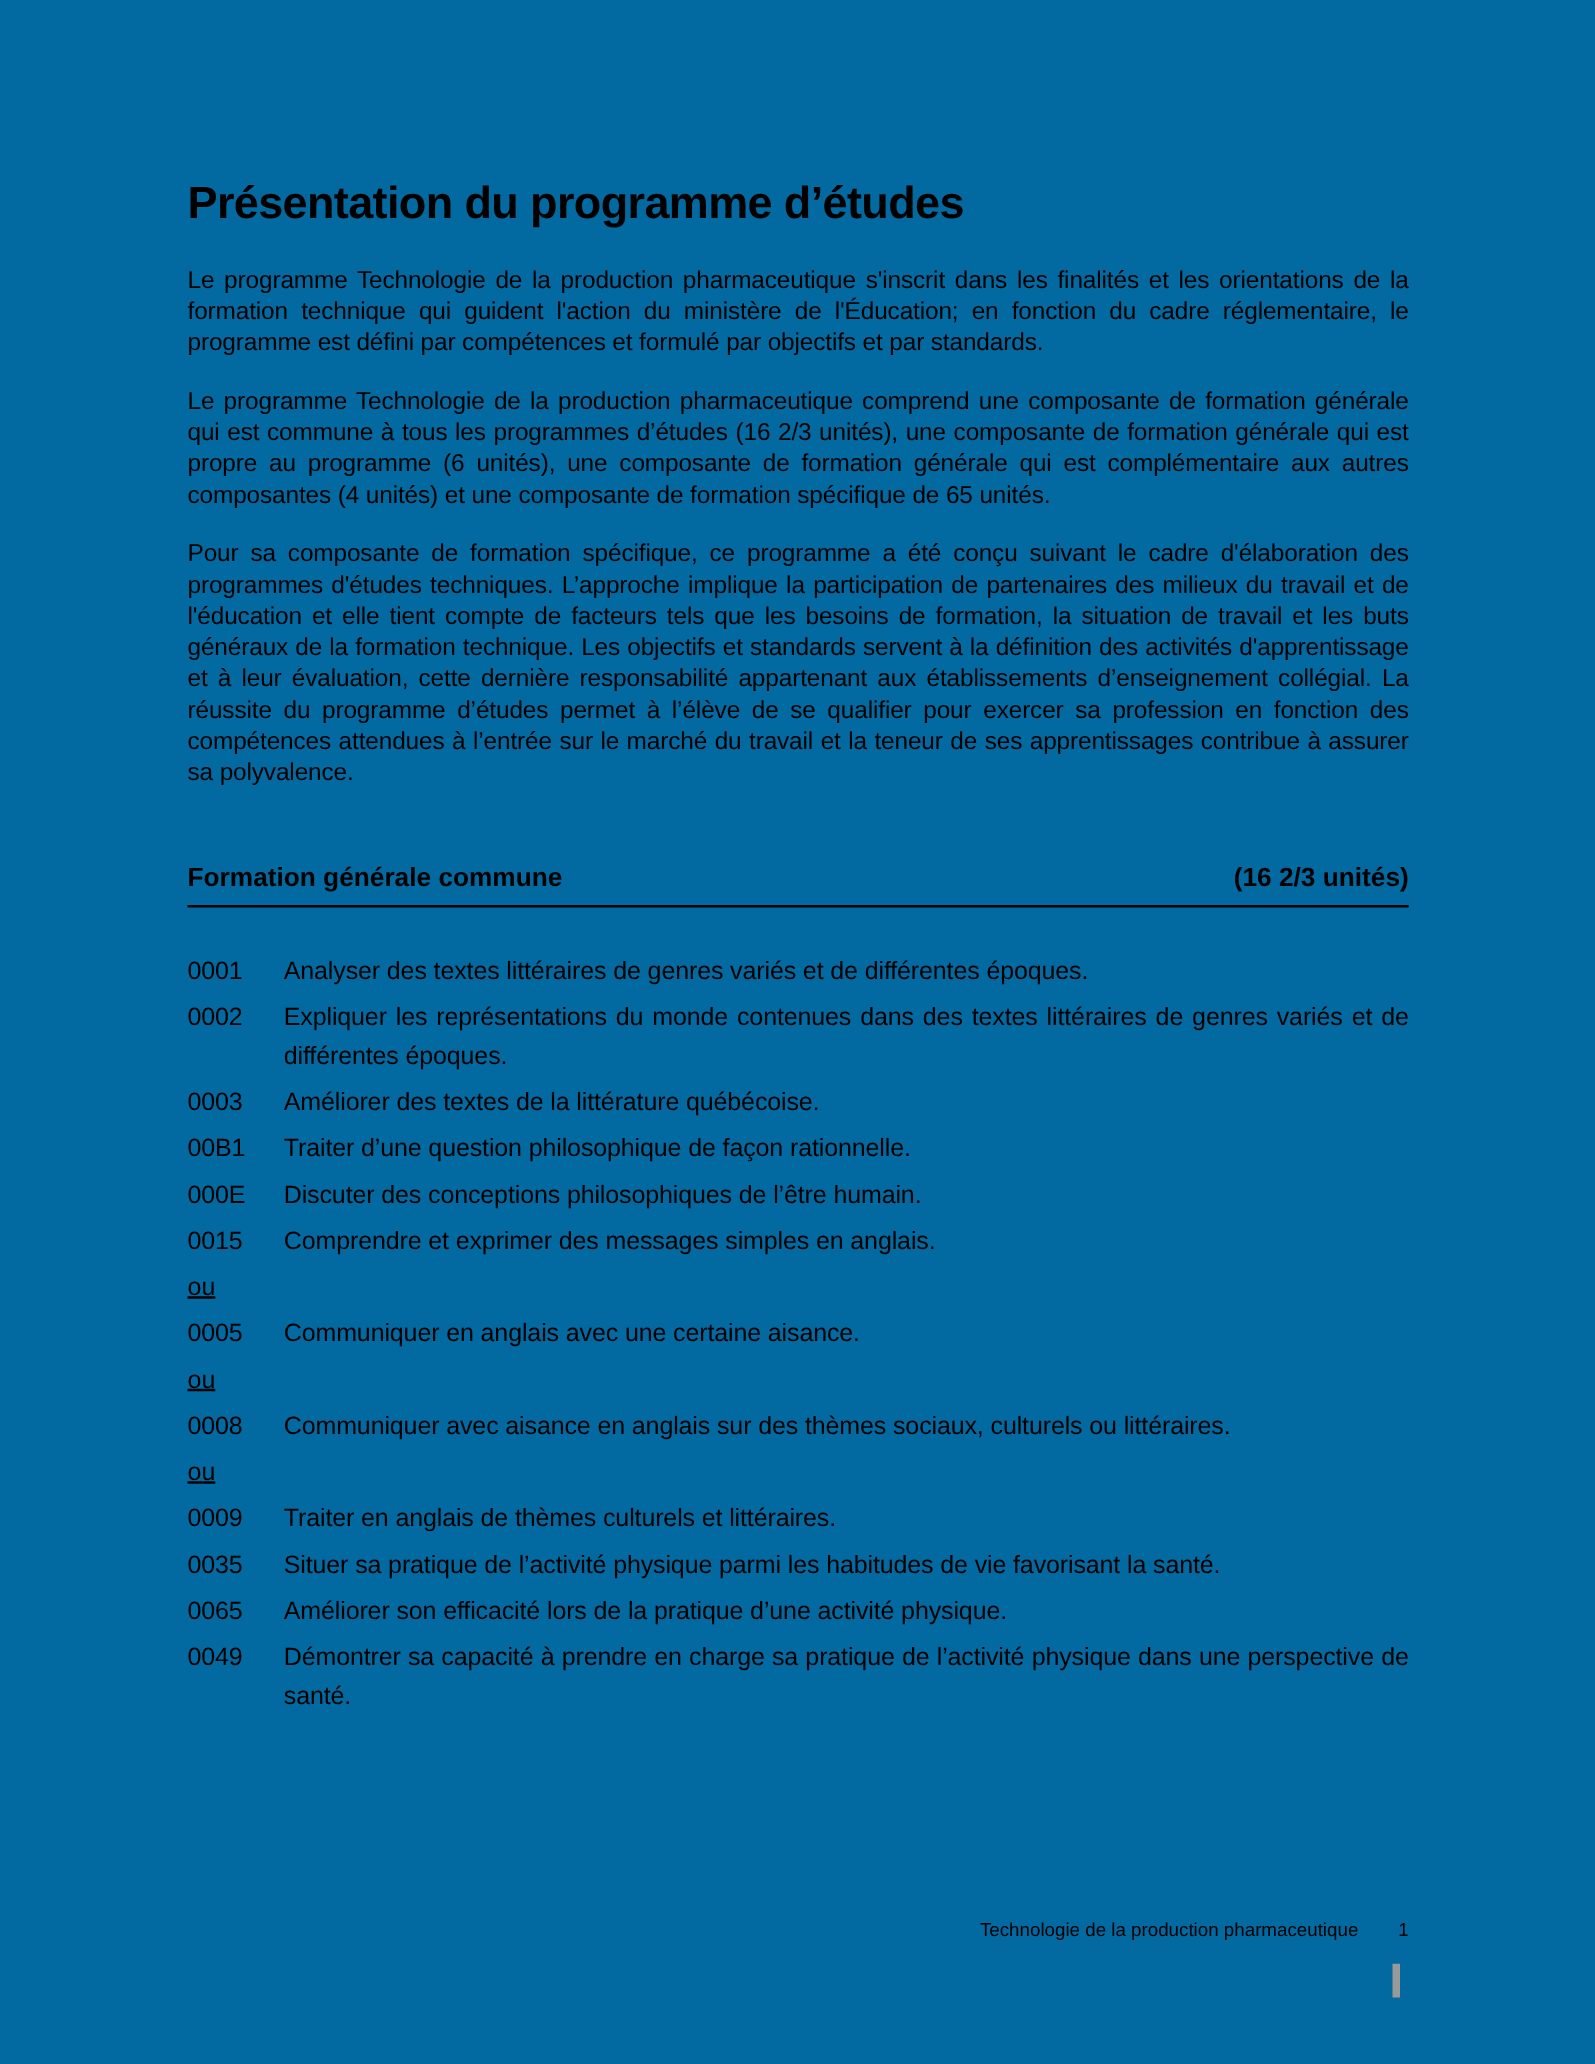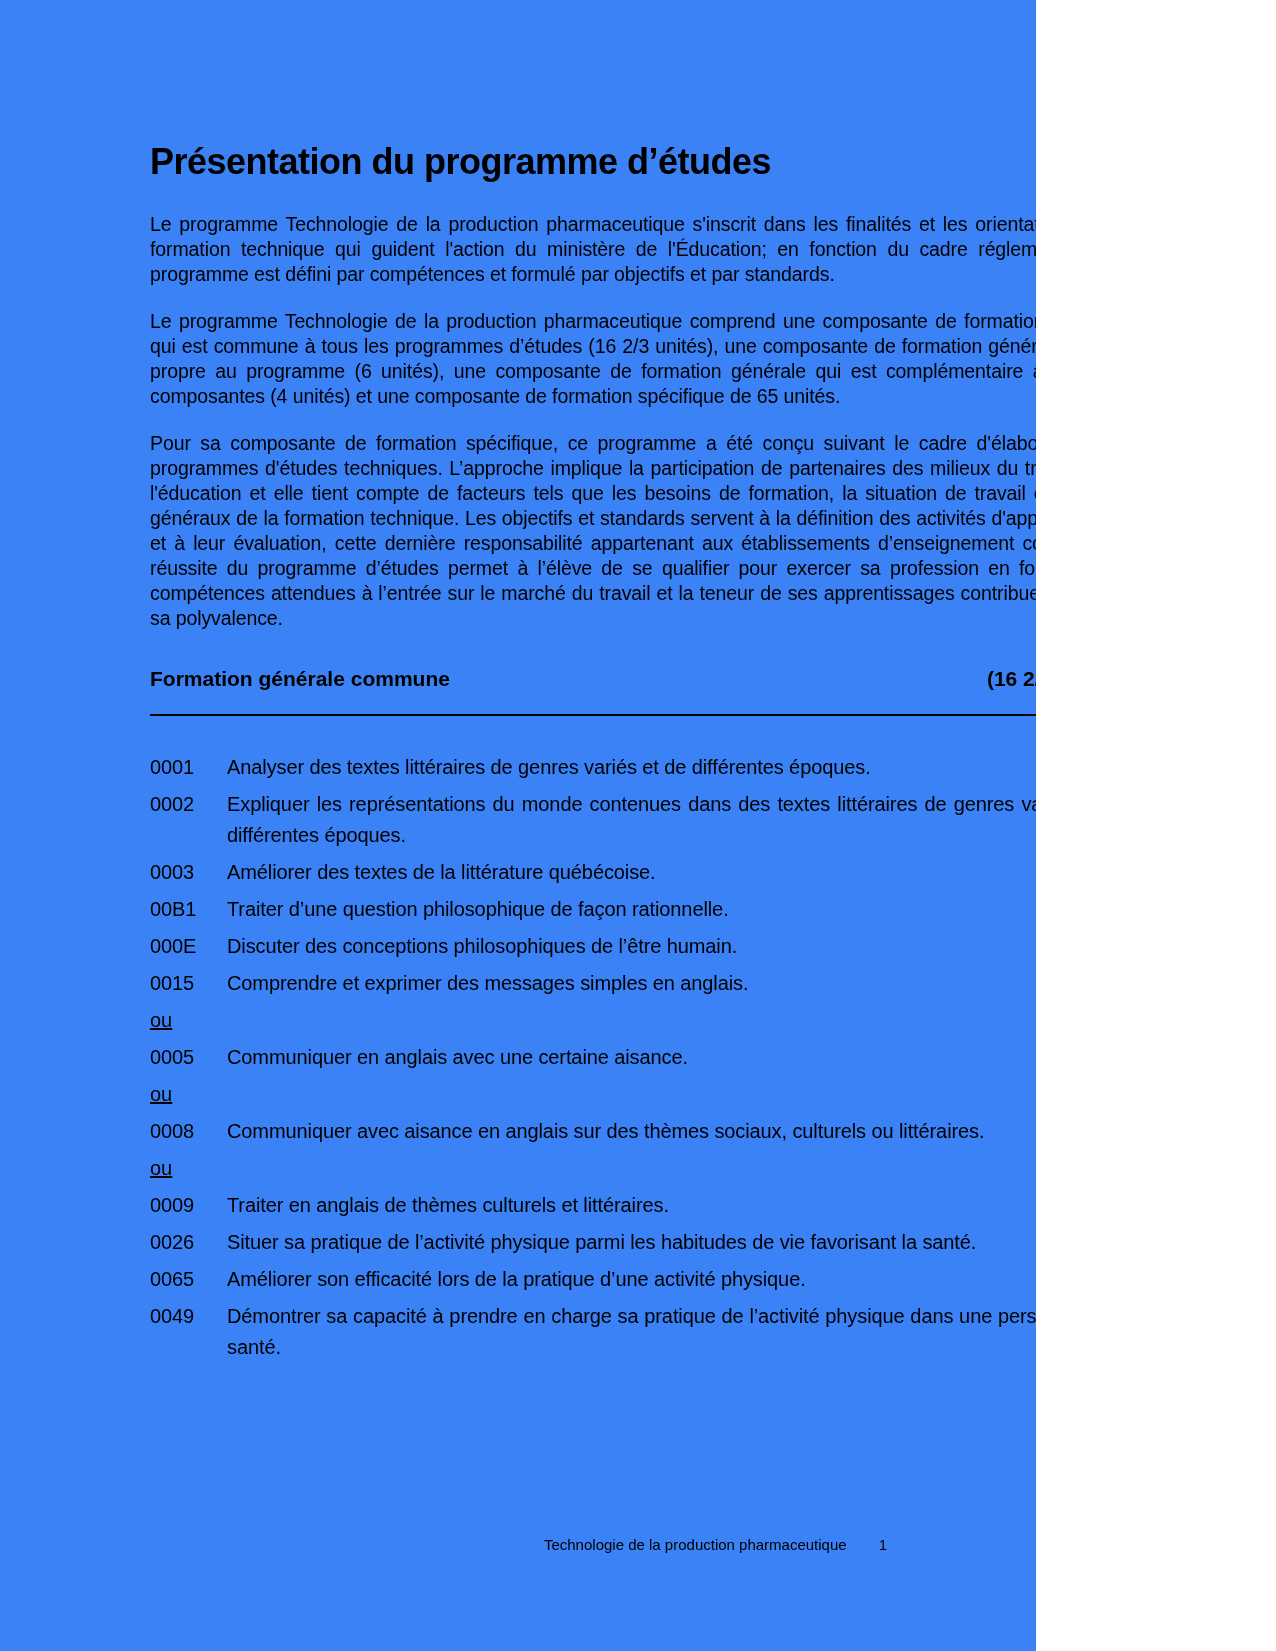--- a/index.html
+++ b/index.html
@@ -4,23 +4,23 @@
 <style>
   * { margin: 0; padding: 0; box-sizing: border-box; }
   html, body { background: #ffffff; }
   body {
     font-family: "Liberation Sans", "DejaVu Sans", sans-serif;
     color: #000000;
     -webkit-font-smoothing: antialiased;
   }
   .page {
     position: relative;
-    width: 1036px;
+    width: 1276px;
     height: 1651px;
-    background: #3b82f6;
+    background: #0369a1;
     overflow: hidden;
   }
   .content {
     position: absolute;
     left: 150px;
     top: 0;
     width: 977px;
   }
   .doc-title {
     margin-top: 140px;
@@ -32,27 +32,27 @@
   .para {
     font-size: 19.5px;
     line-height: 25px;
     letter-spacing: -0.1px;
     text-align: justify;
   }
   .para.p1 { margin-top: 28px; }
   .para.p2 { margin-top: 22px; }
   .para.p3 { margin-top: 22px; }
   .section-header {
-    margin-top: 36px;
+    margin-top: 60px;
     display: flex;
     justify-content: space-between;
     align-items: flex-start;
     font-size: 21px;
     font-weight: bold;
-    padding-bottom: 23px;
+    padding-bottom: 9px;
     border-bottom: 2.5px solid #000000;
   }
   .objectives {
     margin-top: 36px;
   }
   .obj-row {
     display: grid;
     grid-template-columns: 77px 1fr;
     font-size: 20px;
     line-height: 31px;
@@ -151,21 +151,21 @@
       </div>
 
       <div class="obj-sep">ou</div>
 
       <div class="obj-row">
         <span class="obj-code">0009</span>
         <span class="obj-text">Traiter en anglais de thèmes culturels et littéraires.</span>
       </div>
 
       <div class="obj-row">
-        <span class="obj-code">0026</span>
+        <span class="obj-code">0035</span>
         <span class="obj-text">Situer sa pratique de l’activité physique parmi les habitudes de vie favorisant la santé.</span>
       </div>
 
       <div class="obj-row">
         <span class="obj-code">0065</span>
         <span class="obj-text">Améliorer son efficacité lors de la pratique d’une activité physique.</span>
       </div>
 
       <div class="obj-row">
         <span class="obj-code">0049</span>

